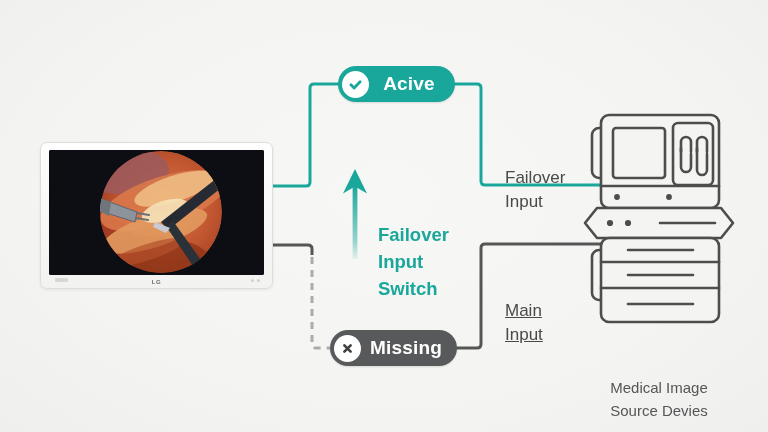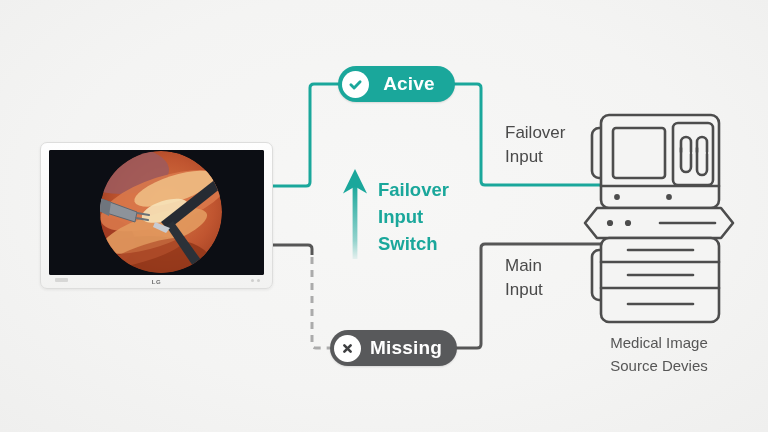--- a/index.html
+++ b/index.html
@@ -42,30 +42,30 @@
   .badge-circle{
     width:27px;height:27px;border-radius:50%;background:#ffffff;
     margin-left:4px;display:flex;align-items:center;justify-content:center;flex:0 0 auto;
   }
   .badge-label{
     flex:1;text-align:center;padding:0 12px 1px 6px;
     color:#ffffff;font-size:19px;font-weight:700;letter-spacing:.2px;
   }
 
   
-  .pre{white-space:pre-line;}
+  .pre{white-space:pre-line;margin-top:45px;}
   .switch-label{
     position:absolute;left:378px;top:176px;
     color:#1AA79B;font-size:18.5px;font-weight:700;line-height:27px;
   }
   .io-label{
     position:absolute;color:#4a4a4a;font-size:17px;font-weight:500;line-height:24px;
   }
   .io-failover{left:505px;top:121px;}
-  .io-main{left:505px;top:254px;}
+  .io-main{left:505px;top:254px;text-decoration:underline;}
   .device-caption{
     position:absolute;left:573px;top:332px;width:172px;text-align:center;
     color:#565656;font-size:15px;font-weight:500;line-height:22.5px;
   }
 
   .arrow-wrap{position:absolute;left:342px;top:168px;}
   .device-wrap{position:absolute;left:583px;top:110px;}
 </style>
 </head>
 <body>

